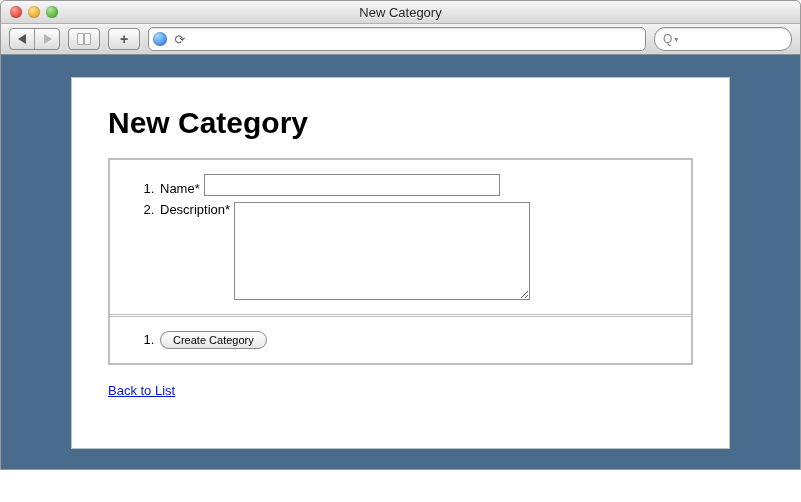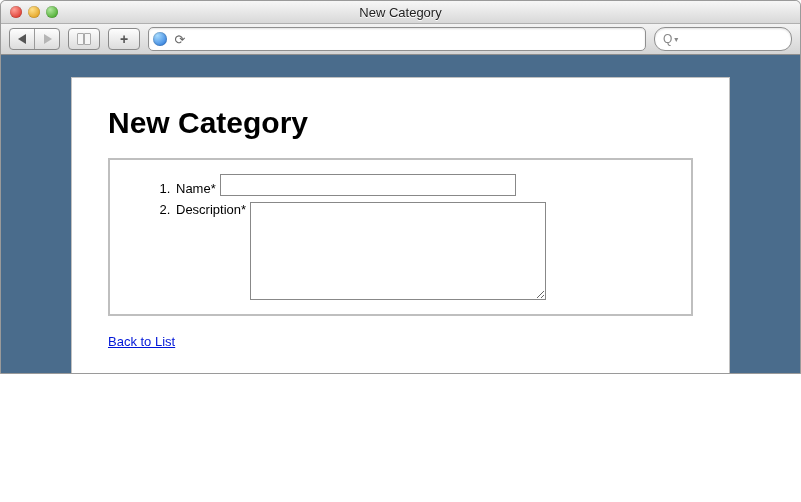--- a/index.html
+++ b/index.html
@@ -1,18 +1,18 @@
 <!DOCTYPE html>
 <html><head>
 <meta charset="utf-8">
 <style>
   html,body{margin:0;padding:0;font-family:"Lucida Grande","Helvetica Neue",Arial,sans-serif;font-size:13px;}
   body{background:#fff;}
   
-  .window{width:801px;height:374px;box-sizing:border-box;border:1px solid #9a9a9a;border-radius:6px 6px 0 0;overflow:hidden;background:#fff;box-shadow:0 0 1px rgba(0,0,0,.4);}
+  .window{width:801px;height:470px;box-sizing:border-box;border:1px solid #9a9a9a;border-radius:6px 6px 0 0;overflow:hidden;background:#fff;box-shadow:0 0 1px rgba(0,0,0,.4);}
   .titlebar{height:22px;background:linear-gradient(#f7f7f7,#d8d8d8);border-bottom:1px solid #b0b0b0;position:relative;display:flex;align-items:center;}
   .traffic{display:flex;gap:6px;padding-left:9px;}
   .tl{width:12px;height:12px;border-radius:50%;box-shadow:inset 0 0 1px rgba(0,0,0,.5);}
   .tl.red{background:radial-gradient(circle at 35% 30%,#ff9f97,#e1453a 70%);}
   .tl.yellow{background:radial-gradient(circle at 35% 30%,#ffe08a,#e6a92d 70%);}
   .tl.green{background:radial-gradient(circle at 35% 30%,#b1e79e,#57b33b 70%);}
   .title{position:absolute;left:0;right:0;text-align:center;font-size:13px;color:#222;pointer-events:none;text-shadow:0 1px 0 #fff;}
   .toolbar{height:30px;background:linear-gradient(#f3f3f3,#d4d4d4);border-bottom:1px solid #8e8e8e;display:flex;align-items:center;padding:0 8px;}
   .navbtns{display:flex;border:1px solid #8a8a8a;border-radius:4px;overflow:hidden;background:linear-gradient(#fdfdfd,#dcdcdc);height:20px;}
   .navbtn{width:24px;display:flex;align-items:center;justify-content:center;color:#444;font-size:12px;cursor:default;}
@@ -33,21 +33,21 @@
   .chev{font-size:8px;color:#888;margin-right:4px;}
   .searchinput{flex:1;border:none;outline:none;font-size:12px;background:transparent;}
   
   .viewport{height:calc(100% - 52px);background:#4a6c8c;padding:22px 70px;box-sizing:border-box;overflow:auto;}
   .page{background:#fff;min-height:100%;box-sizing:border-box;padding:28px 36px;border:1px solid #c0c0c0;}
   h1{font-family:Verdana,Geneva,sans-serif;margin:0 0 18px 0;font-size:30px;font-weight:bold;color:#000;}
   .formbox{border:2px solid #bfbfbf;}
   .frow{padding:8px 14px;}
   .divider{border-top:3px double #bfbfbf;}
   ol.flist{margin:0;padding-left:34px;font-family:Verdana,Geneva,sans-serif;font-size:13px;color:#000;}
-  ol.flist>li{padding-left:2px;margin:6px 16px;}
+  ol.flist>li{padding-left:2px;margin:6px 0;}
   .fieldline{display:flex;align-items:flex-end;}
   .flabel{margin-right:4px;white-space:nowrap;}
   input[type=text].finput{width:290px;height:18px;border:1px solid #888;font-size:13px;padding:1px 2px;box-sizing:content-box;}
   textarea.finput{width:290px;height:92px;border:1px solid #888;font-size:13px;padding:2px;resize:both;font-family:inherit;}
   .descrow .fieldline{align-items:flex-start;}
   .pillbtn{display:inline-block;border:1px solid #888;border-radius:10px;padding:2px 12px;font-size:11px;background:linear-gradient(#ffffff,#e7e7e7);cursor:default;font-family:inherit;}
   a.backlink{display:inline-block;margin-top:18px;color:#0016d8;font-family:Verdana,Geneva,sans-serif;font-size:13px;}
 </style>
 </head>
 <body>
@@ -111,20 +111,27 @@
               </div>
             </li>
             <li class="descrow">
               <div class="fieldline">
                 <span class="flabel">Description*</span>
                 <textarea class="finput" value="" style=""></textarea>
               </div>
             </li>
           </ol>
         </div>
+        <div class="frow divider">
+          <ol class="flist">
+            <li>
+              <button type="button" class="pillbtn">Create Category</button>
+            </li>
+          </ol>
+        </div>
       </div>
 
       <a href="#" class="backlink">Back to List</a>
 
     </div>
   </div>
 
 </div>
 
 </body></html>

